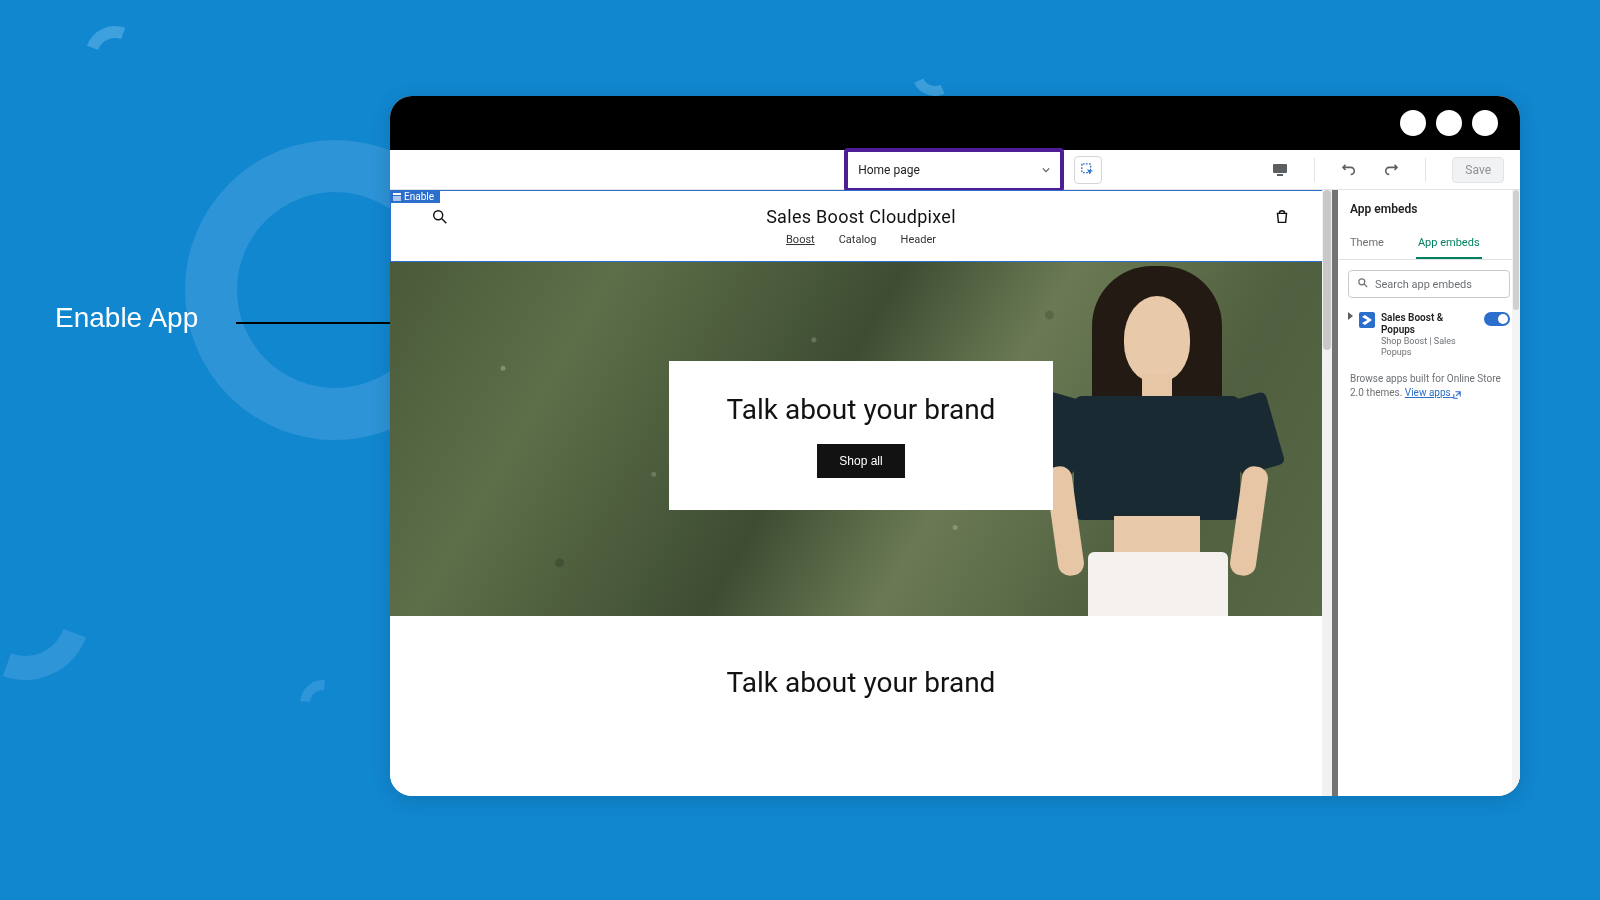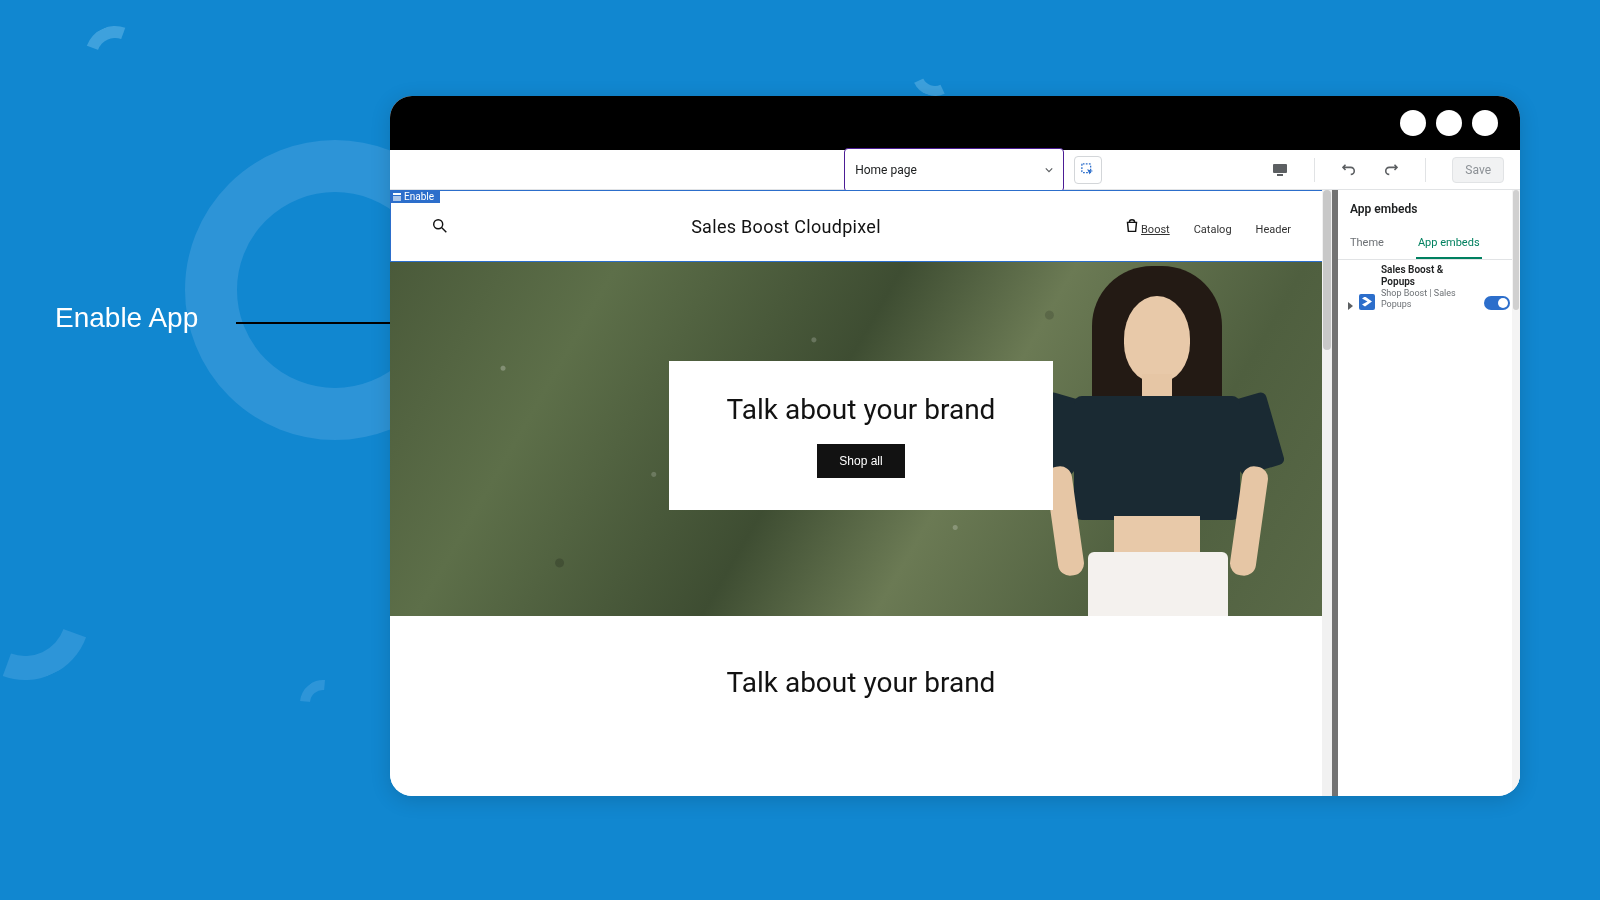--- a/index.html
+++ b/index.html
@@ -45,21 +45,21 @@
   .titlebar .dot { width: 26px; height: 26px; border-radius: 50%; background: #fff; }
 
   .topbar {
     height: 40px; border-bottom: 1px solid #e1e3e5;
     display: flex; align-items: center; padding: 0 10px;
     background: #fff;
   }
   .topbar-left { width: 280px; }
   .topbar-center { flex: 1; display: flex; align-items: center; justify-content: center; gap: 10px;}
   .page-select {
-    height: 44px; width: 220px; border: 1px solid #4c1d95; border-radius: 4px;
+    height: 44px; width: 220px; border: 4px solid #4c1d95; border-radius: 4px;
     display: flex; align-items: center; justify-content: space-between;
     padding: 0 10px; font-size: 12px; color: #202223; background: #fff;
   }
   .design-btn {
     width: 28px; height: 28px; border: 1px solid #d3d6d9; border-radius: 4px;
     display: flex; align-items: center; justify-content: center;
   }
   .design-btn svg { width: 14px; height: 14px; }
   .topbar-right { display: flex; align-items: center; gap: 14px; }
   .tb-icon { width: 28px; height: 28px; display: flex; align-items: center; justify-content: center; border-radius: 4px; color: #5c5f62;}
@@ -77,21 +77,21 @@
   .preview-scroll { position: absolute; right: 0; top: 0; bottom: 0; width: 10px; background: #f1f1f1;}
   .preview-scroll .thumb { position: absolute; top: 0; width: 8px; left: 1px; height: 160px; background: #c8c8c8; border-radius: 4px;}
 
   .header-tag {
     position: absolute; left: 0; top: 0;
     background: #2c6ecb; color: #fff; font-size: 10px; padding: 1px 6px 1px 2px;
     display: flex; align-items: center; gap: 2px; z-index: 3;
   }
   .store-header {
     height: 72px; padding: 0 40px;
-    display: flex; align-items: center; justify-content: center;
+    display: flex; flex-direction: column; align-items: center; justify-content: center;
     border: 1px solid #2c6ecb; position: relative;
     background: #fff;
   }
   .store-header-top { width: 100%; display: flex; align-items: center; justify-content: space-between;}
   .store-title { font-size: 18px; color: #121212; font-weight: 400; letter-spacing: .3px;}
   .hdr-icon { width: 18px; height: 18px; color: #121212;}
   .store-nav { display: flex; gap: 24px; font-size: 11px; color: #333; margin-top: 6px;}
   .store-nav .active { text-decoration: underline;}
   
   .hero {
@@ -146,21 +146,21 @@
   .sb-title { font-size: 12px; font-weight: 600; color: #202223; padding: 12px; }
   .tabs { display: flex; border-bottom: 1px solid #e1e3e5; padding: 0 10px; gap: 30px; font-size: 11px;}
   .tab { padding: 8px 2px; color: #6d7175; cursor: pointer; }
   .tab.active { color: #00805f; border-bottom: 2px solid #008060;}
   .search-row { padding: 10px; }
   .search-input {
     width: 100%; height: 28px; border: 1px solid #c9cccf; border-radius: 4px;
     display: flex; align-items: center; padding: 0 8px; font-size: 11px; color: #6d7175; gap: 6px;
     background: #fff;
   }
-  .embed-row { padding: 4px 10px; display: flex; align-items: flex-end; gap: 6px; }
+  .embed-row { padding: 4px 10px; display: flex; align-items: flex-start; gap: 6px; }
   .embed-caret { width:0;height:0;border-top:4px solid transparent;border-bottom:4px solid transparent;border-left:5px solid #5c5f62;}
   .embed-icon { width: 16px; height: 16px; background: #2c6ecb; border-radius: 2px; position: relative;}
   .embed-icon::after{content:"";position:absolute;inset:3px;background:#fff;clip-path:polygon(30% 0,100% 50%,30% 100%,0 80%,55% 50%,0 20%);}
   .embed-text { flex: 1; font-size: 10px; line-height: 1.2;}
   .embed-text .t1 { font-weight: 600; color: #202223; font-size: 10px;}
   .embed-text .t2 { color: #6d7175; font-size: 9px;}
   .toggle {
     width: 26px; height: 14px; background: #2c6ecb; border-radius: 8px; position: relative;
   }
   .toggle::after { content:""; position:absolute; right:2px; top:2px; width:10px; height:10px; background:#fff; border-radius:50%;}
@@ -290,27 +290,48 @@
         <div class="thumb"></div>
       </div>
     </div>
 
     <div class="sidebar">
       <div class="sb-title">App embeds</div>
       <div class="tabs">
         <div class="tab">Theme</div>
         <div class="tab active">App embeds</div>
       </div>
+      <div class="search-row">
+        <div class="search-input">
+          <span>
+            <svg width="12" height="12" viewBox="0 0 20 20">
+                <circle cx="8" cy="8" r="5" fill="none" stroke="#6d7175" stroke-width="2"></circle>
+                <path d="M12 12l5 5" stroke="#6d7175" stroke-width="2"></path>
+              </svg>
+          </span>
+          <span>Search app embeds</span>
+        </div>
+      </div>
       <div class="embed-row">
         <div class="embed-caret"></div>
         <div class="embed-icon"></div>
         <div class="embed-text">
           <div class="t1">Sales Boost &amp; Popups</div>
           <div class="t2">Shop Boost | Sales Popups</div>
         </div>
         <div class="toggle"></div>
       </div>
+      <div class="browse-text">
+        <span>Browse apps built for Online Store 2.0 themes.</span>
+        <a><span>View apps</span>
+          <span class="ext-icon">
+            <svg width="8" height="8" viewBox="0 0 10 10">
+                <path d="M3 1h6v6M9 1L4 6M1 4v5h5" fill="none" stroke="#2c6ecb" stroke-width="1.4"></path>
+              </svg>
+          </span>
+        </a>
+      </div>
       <div class="sidebar-scroll">
         <div class="thumb"></div>
       </div>
     </div>
   </div>
 </div>
 
 </body></html>

